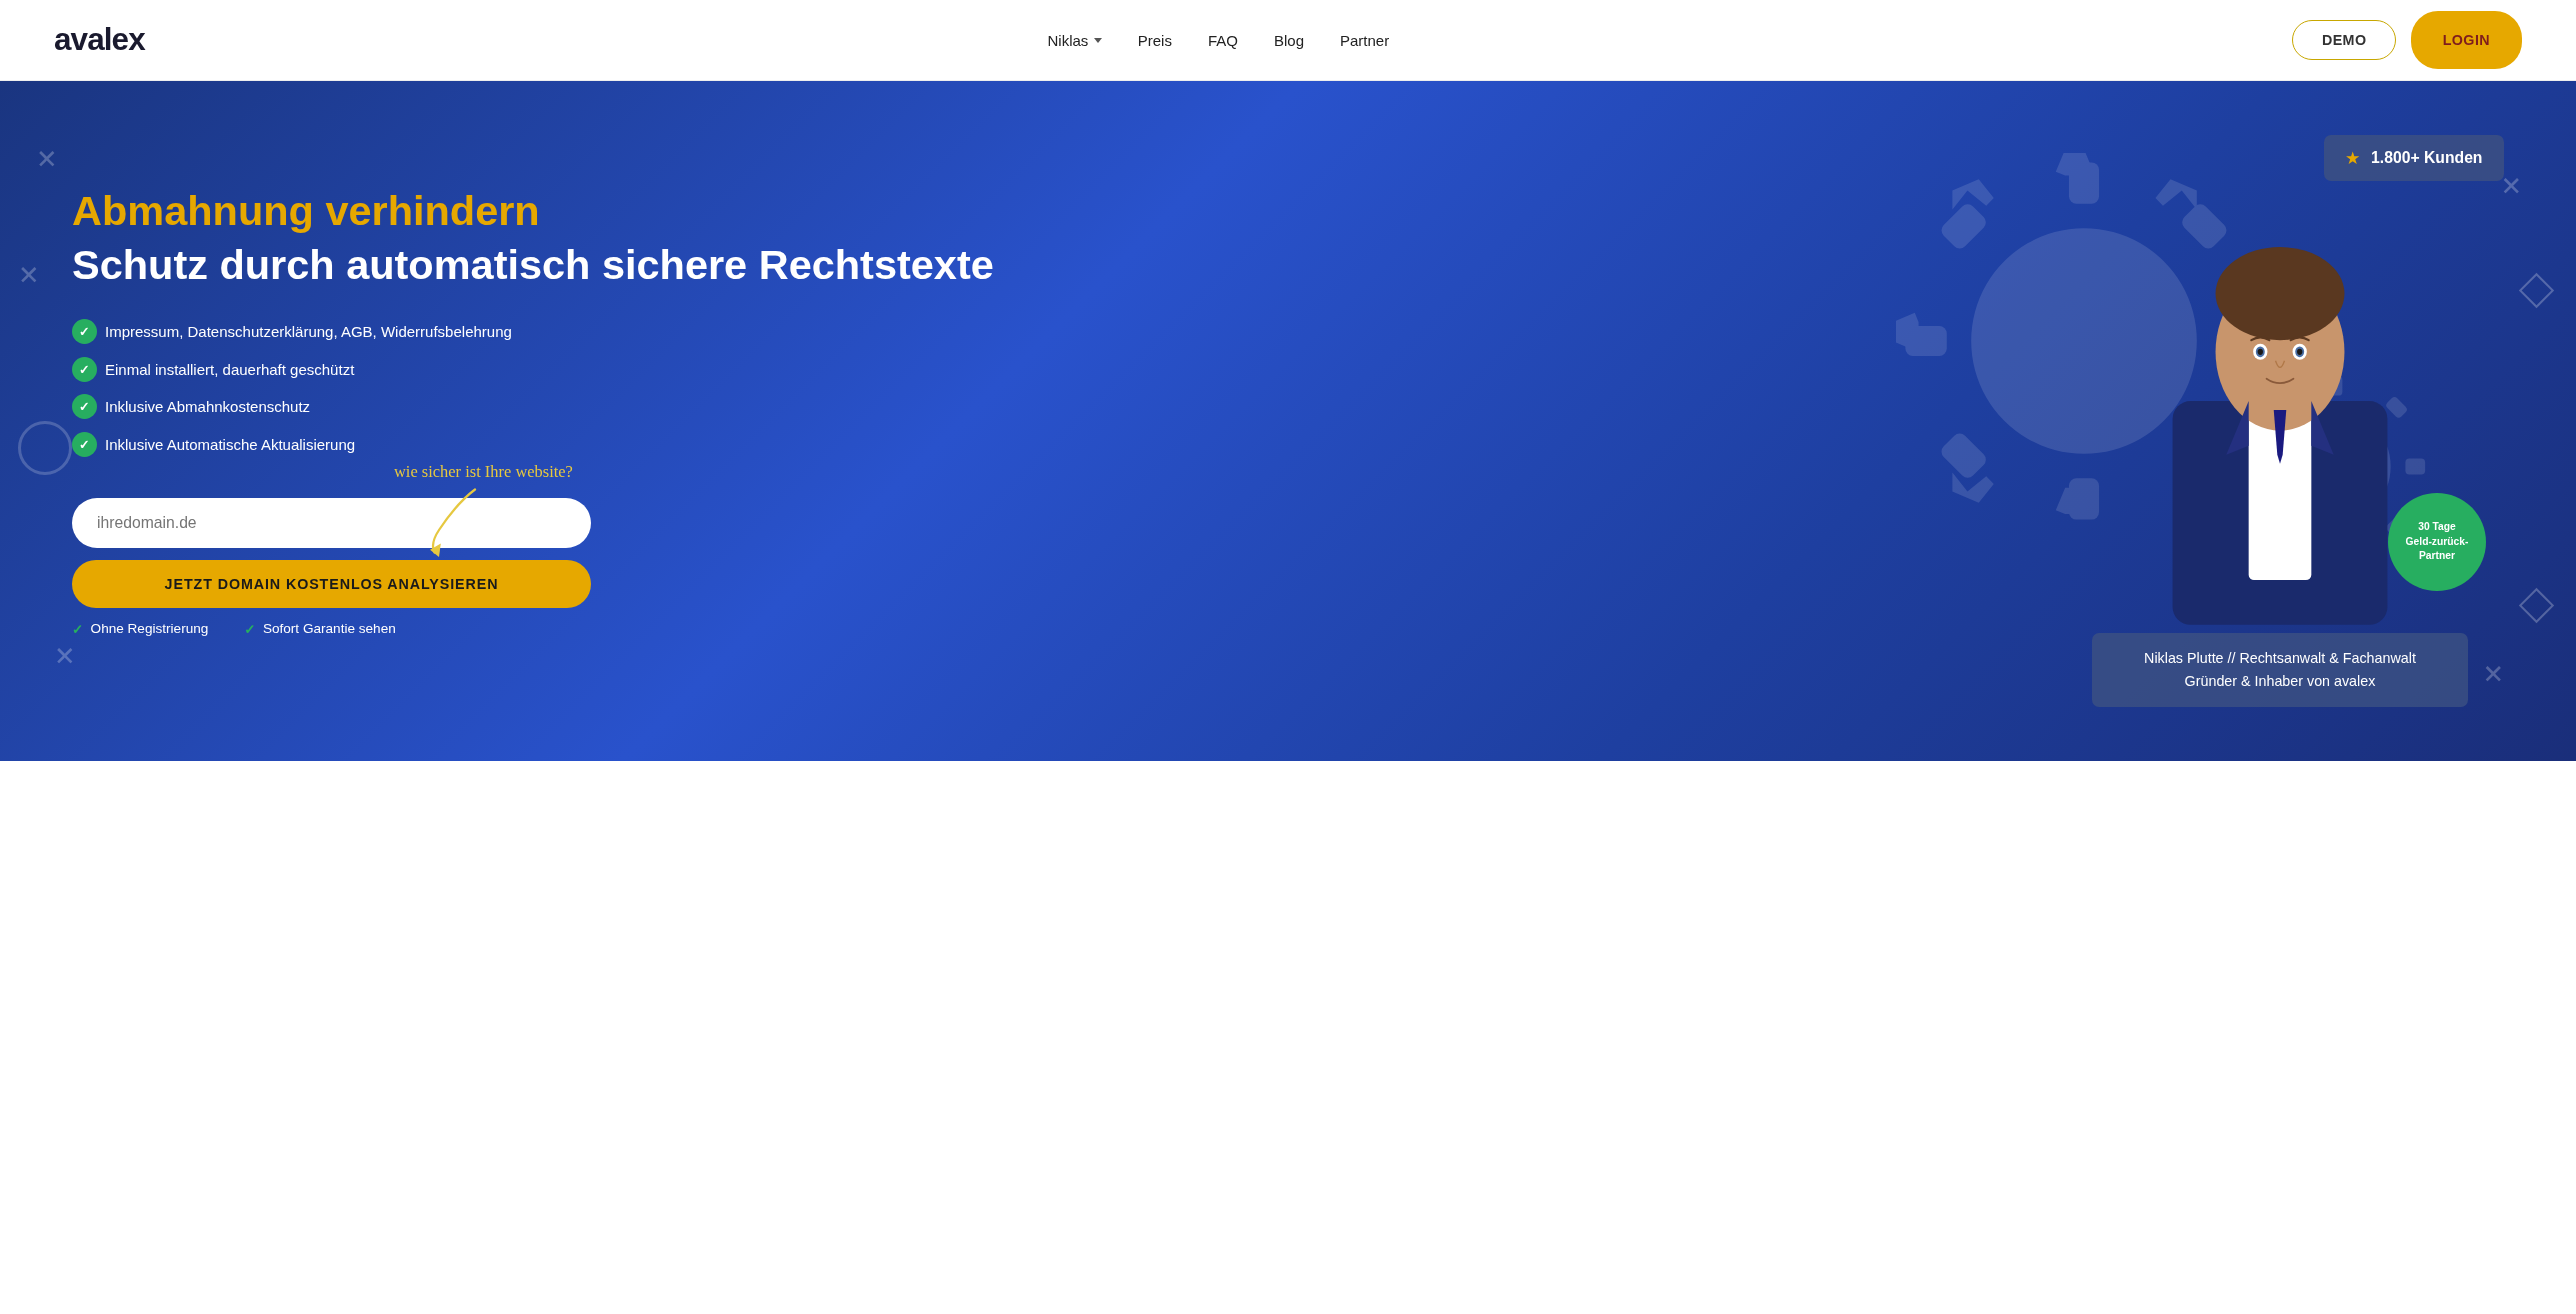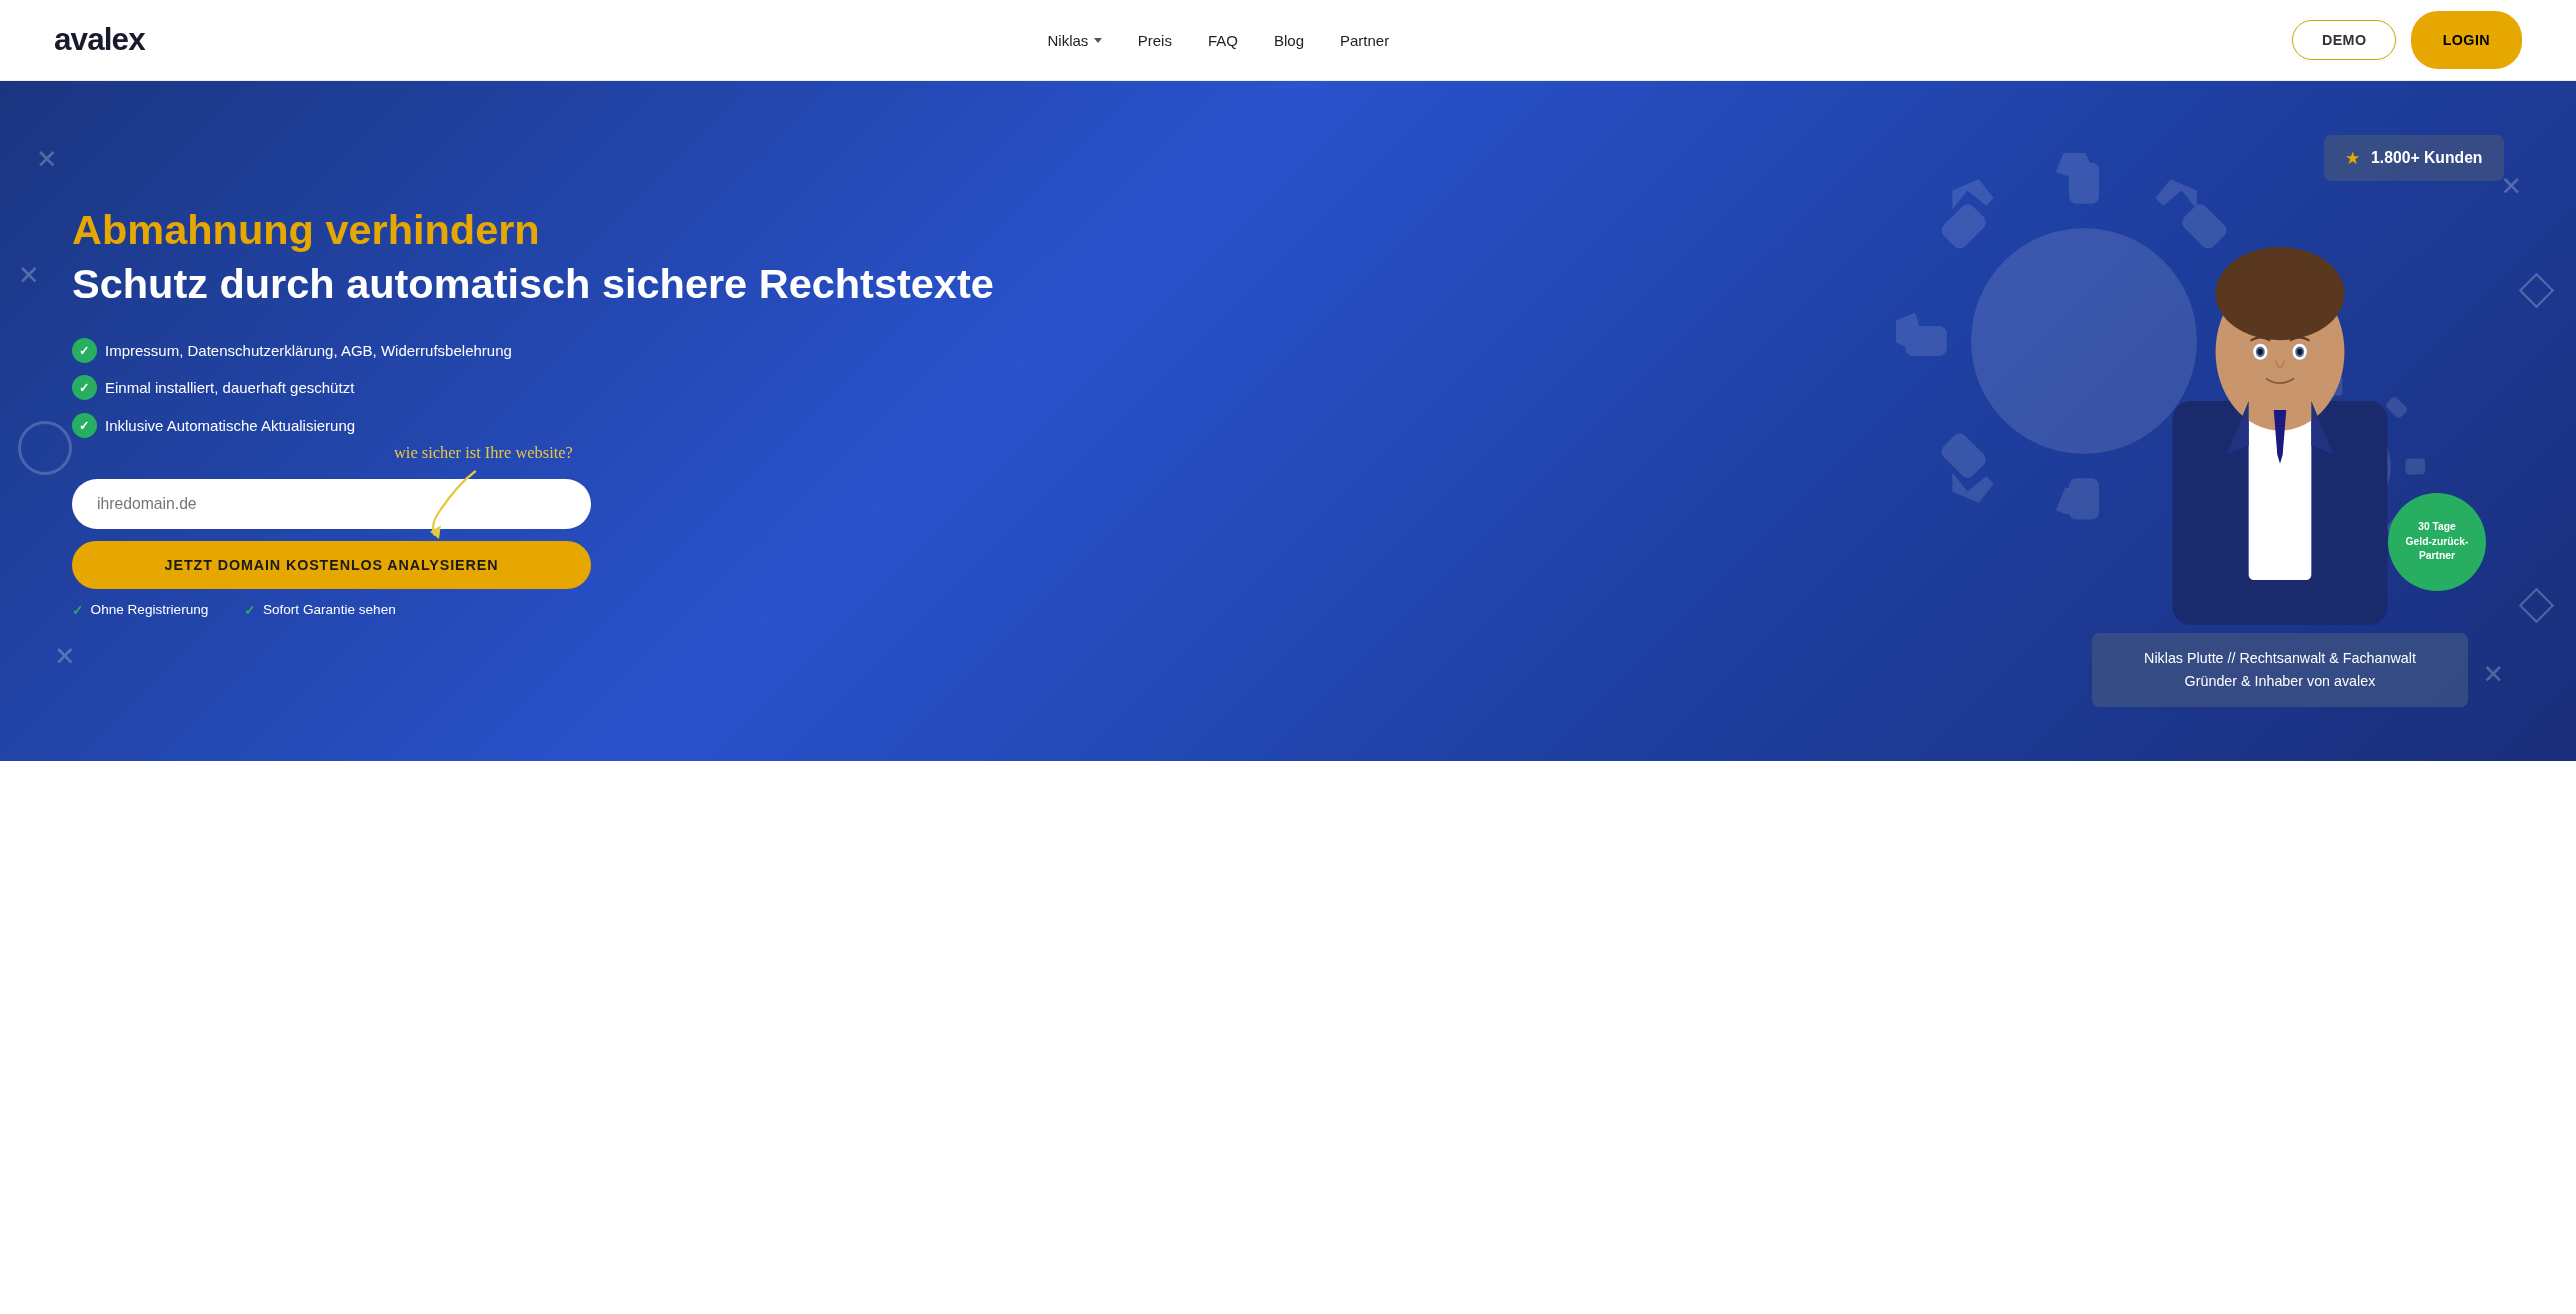--- a/index.html
+++ b/index.html
@@ -61,21 +61,21 @@
       font-size: 1rem;
       font-weight: 700;
       cursor: pointer;
       letter-spacing: 0.4px;
     }
     .btn-login {
       padding: 21px 32px;
       border: none;
       border-radius: 27px;
       background: #e6a800;
-      color: #000000;
+      color: #7f1d1d;
       font-size: 1rem;
       font-weight: 700;
       cursor: pointer;
       letter-spacing: 0.4px;
     }
 
     
     .hero {
       background: linear-gradient(135deg, #1a3580 0%, #2952cc 40%, #1e3fa0 70%, #1a2e7a 100%);
       min-height: 680px;
@@ -407,20 +407,24 @@
       <li>
         <span class="check-circle"></span>
         <span>Impressum, Datenschutzerklärung, AGB, Widerrufsbelehrung</span>
       </li>
       <li>
         <span class="check-circle"></span>
         <span>Einmal installiert, dauerhaft geschützt</span>
       </li>
       <li>
         <span class="check-circle"></span>
+        <span>Inklusive Abmahnkostenschutz</span>
+      </li>
+      <li>
+        <span class="check-circle"></span>
         <span>Inklusive Automatische Aktualisierung</span>
       </li>
     </ul>
 
     <div style="position:relative; margin-bottom: 18px;">
       <div style="position: absolute; left: 322px; top: -27px; z-index: 3;">
         <div class="handwriting-text">wie sicher ist Ihre website?</div>
         <svg class="arrow-svg" width="81" height="72" viewBox="0 0 90 80">
           <path d="M60,5 Q40,20 20,50 Q10,65 15,75" stroke="#e6c840" stroke-width="2.5" fill="none" stroke-linecap="round"></path>
           <polygon points="10,72 20,80 22,65" fill="#e6c840"></polygon>

